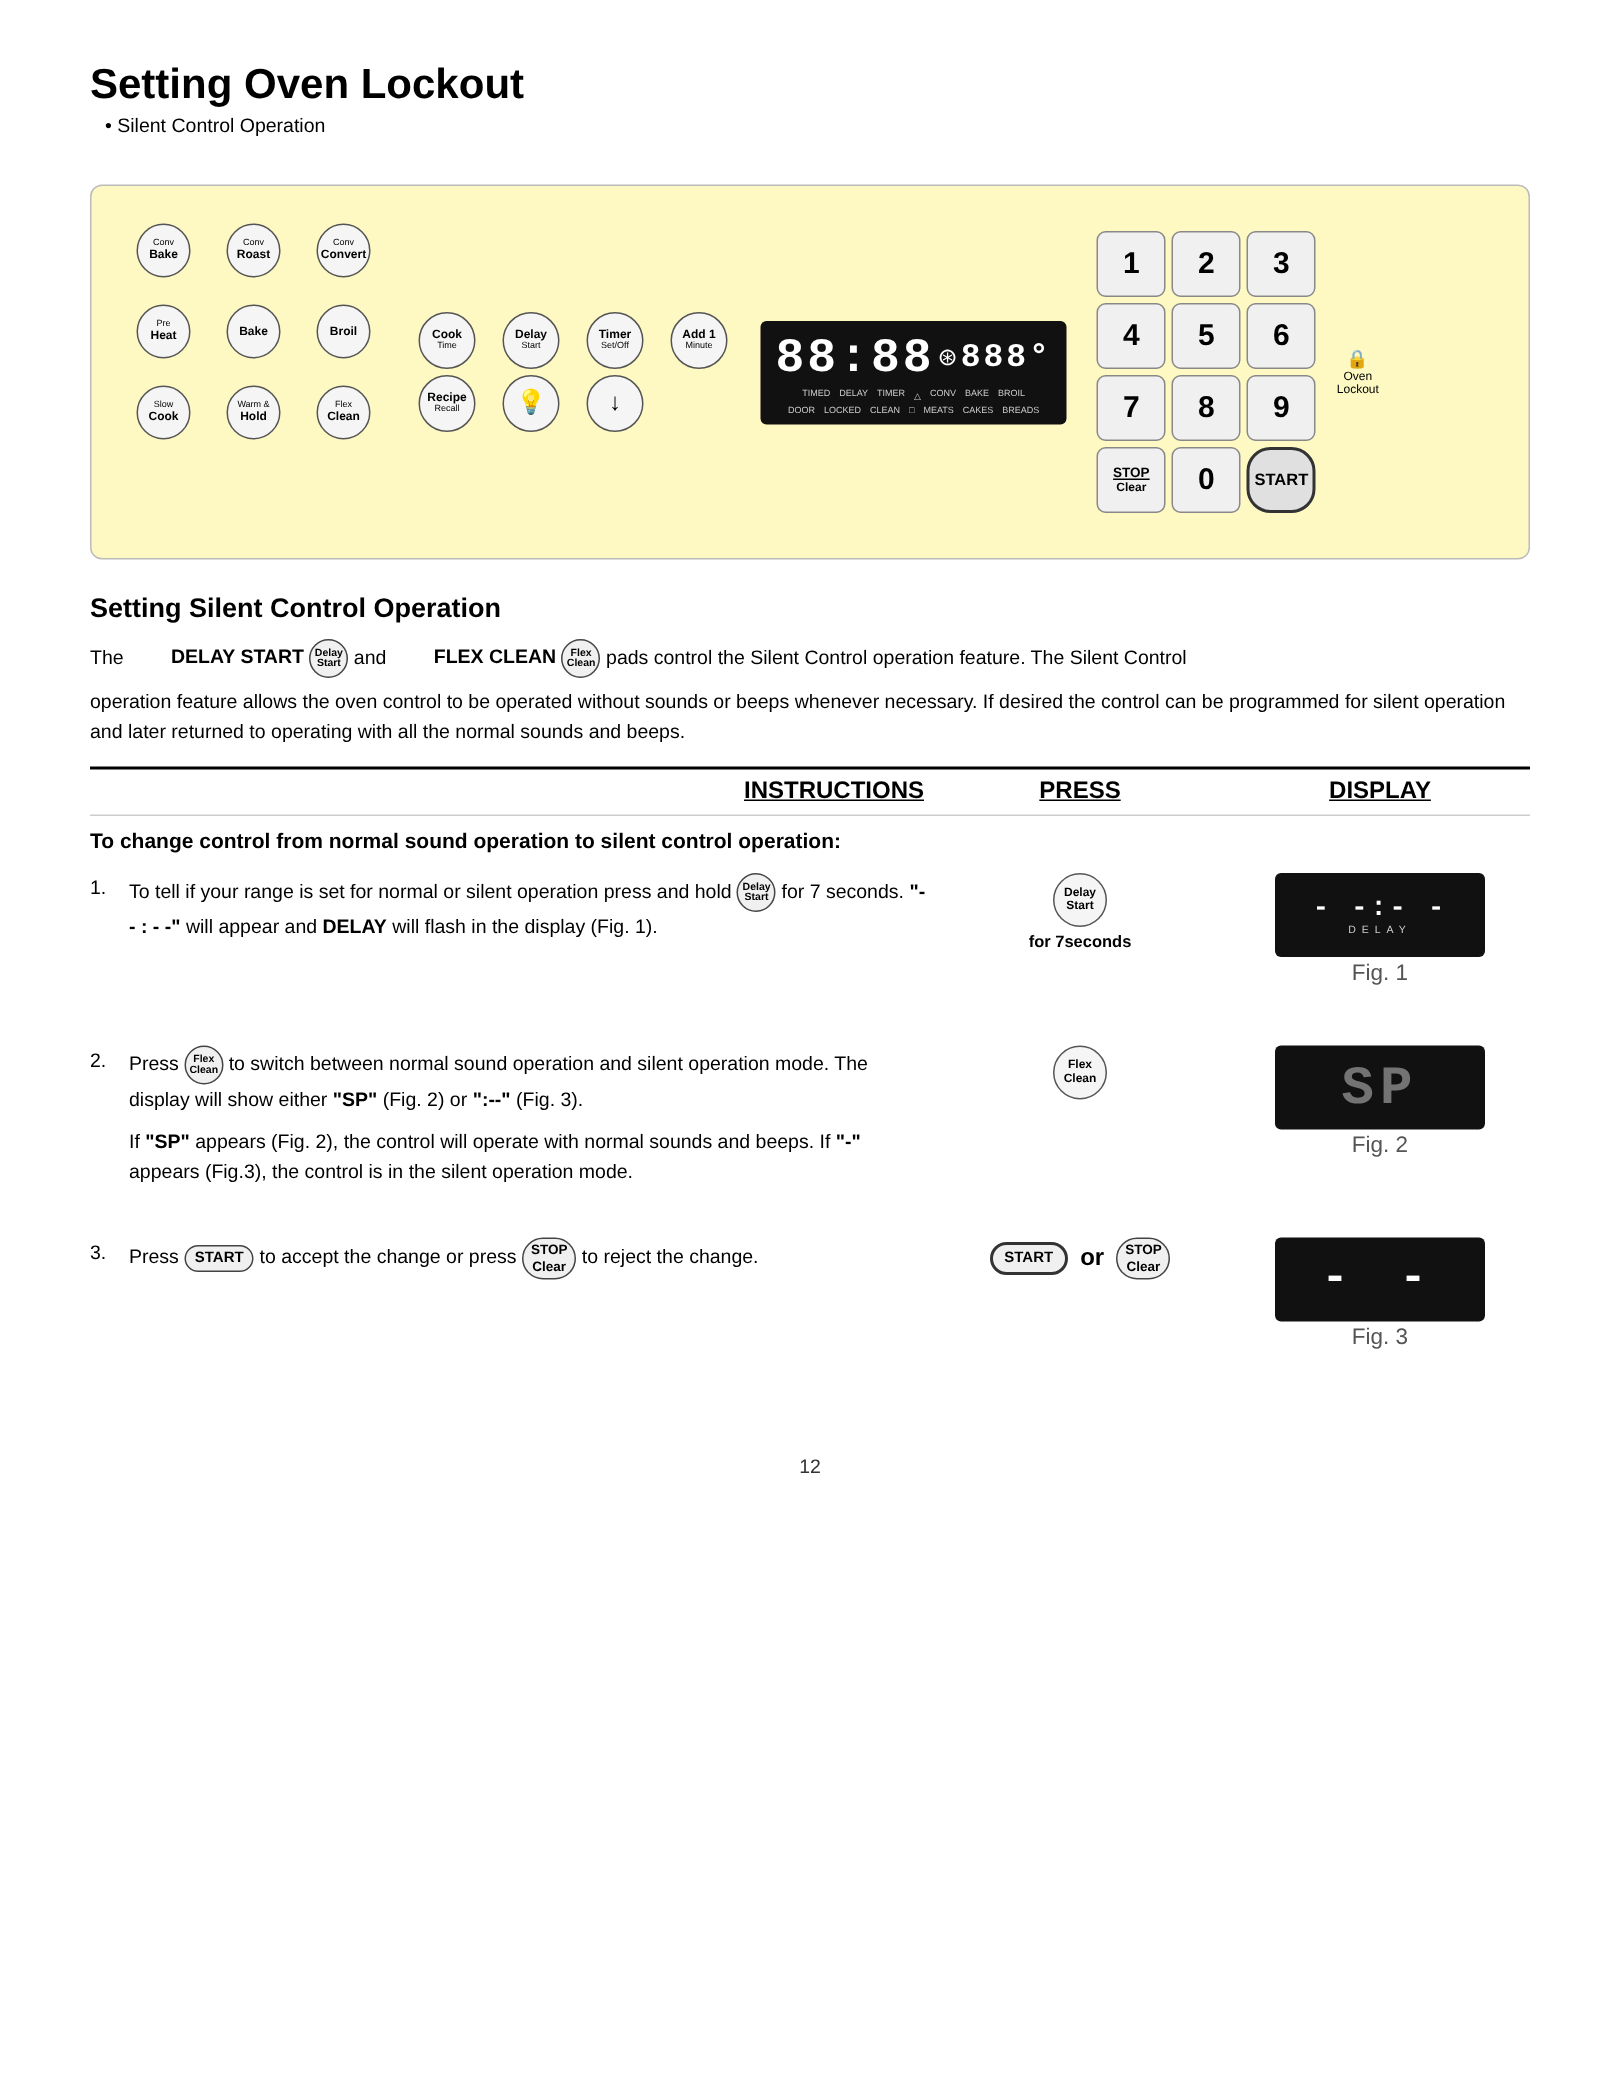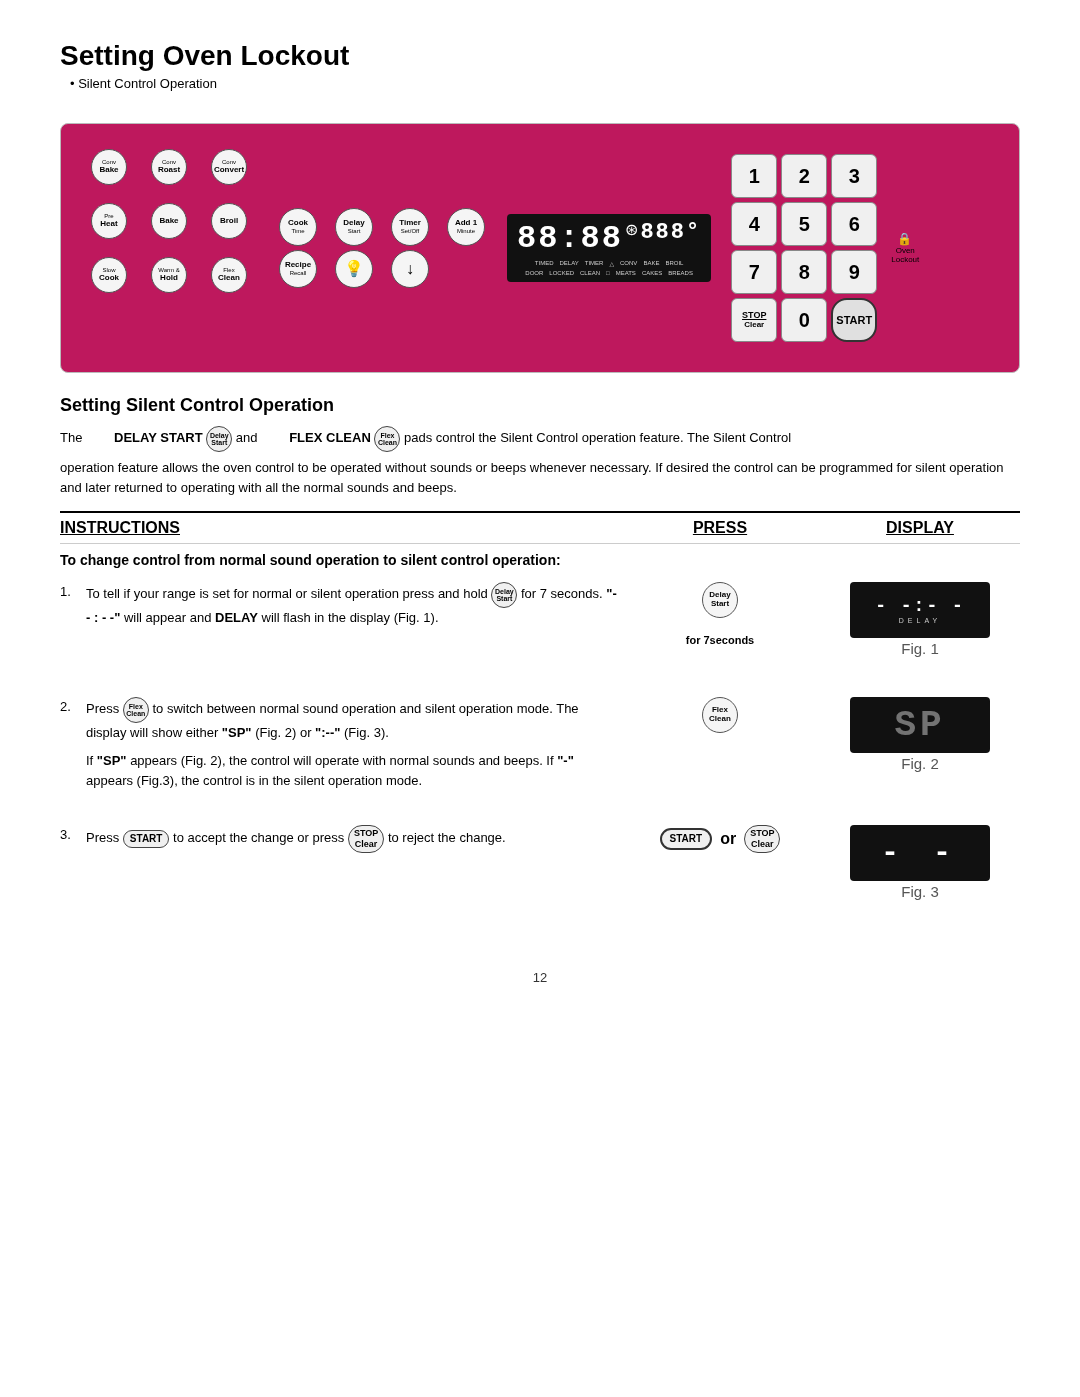--- a/index.html
+++ b/index.html
@@ -24,21 +24,21 @@
       margin-bottom: 32px;
       padding-left: 10px;
     }
 
     
     .panel-wrapper {
       border: 1px solid #bbb;
       border-radius: 8px;
       padding: 18px 20px;
       margin-bottom: 22px;
-      background: #be185d;
+      background: #fef9c3;
     }
 
     .panel {
       display: flex;
       align-items: center;
       gap: 10px;
     }
 
     .button-grid {
       display: grid;
@@ -180,21 +180,21 @@
 
     .col-header {
       font-size: 15px;
       font-weight: 900;
       text-align: center;
       padding: 6px 4px;
       border-bottom: 1px solid #ccc;
     }
 
     .col-header.left {
-      text-align: left;
+      text-align: right;
       padding-left: 0;
       text-decoration: underline;
     }
 
     .col-header.underline {
       text-decoration: underline;
     }
 
     .instructions-col {
       padding: 10px 0;
@@ -293,21 +293,21 @@
     .press-item {
       display: flex;
       flex-direction: column;
       align-items: center;
       margin-bottom: 30px;
       width: 100%;
     }
 
     .press-item-label {
       font-size: 11px;
-      margin-top: 16px;
+      margin-top: 4px;
       text-align: center;
       font-weight: bold;
     }
 
     .display-item {
       display: flex;
       flex-direction: column;
       align-items: center;
       margin-bottom: 8px;
       width: 100%;
@@ -505,21 +505,21 @@
         <div class="mid-btn">
           <div class="btn-circle" style="width:38px;height:38px;font-size:16px;">💡</div>
         </div>
         <div class="mid-btn">
           <div class="btn-circle" style="width:38px;height:38px;font-size:16px;">↓</div>
         </div>
       </div>
     </div>
 
     <div class="display-section">
-      <div style="display:flex;">
+      <div style="display:flex;align-items:center;">
         <span class="seg-display">88:88</span>
         <span class="display-icon">⊛</span>
         <span class="seg-display" style="font-size:22px;">888°</span>
       </div>
       <div class="display-labels">
         <span>TIMED</span>
         <span>DELAY</span>
         <span>TIMER</span>
         <span>△</span>
         <span>CONV</span>

